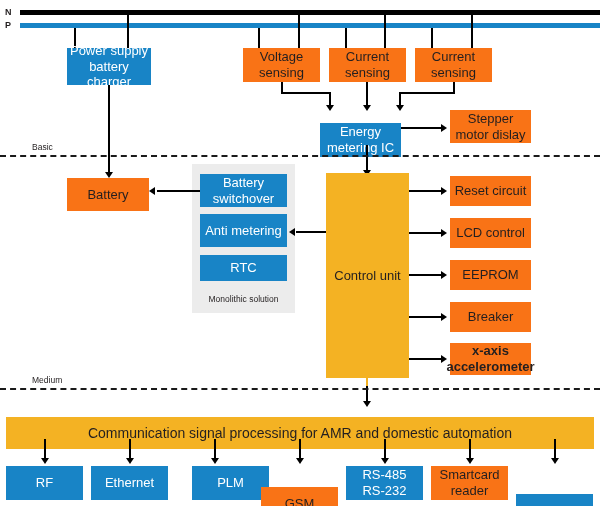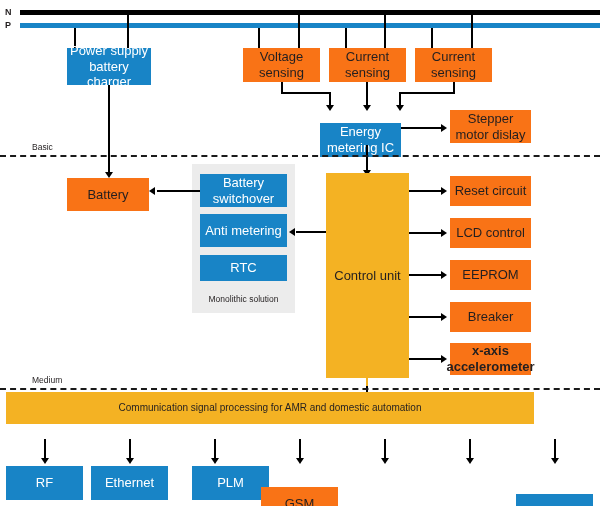--- a/index.html
+++ b/index.html
@@ -135,36 +135,40 @@
   <div class="box gray" style="left:450px;top:343px;width:81px;height:32px;font-weight:bold;">x-axis
 accelerometer</div>
 
   <div class="vline-o" style="left:366px;top:378px;height:14px;"></div>
   <div class="vline" style="left:366px;top:386px;height:18px;"></div>
   <div class="arrow-d" style="left:363px;top:401px;"></div>
 
   <div class="divlbl" style="top:375px;">Medium</div>
   <div class="divider" style="top:388px;"></div>
 
-  <div class="box orange" style="left:6px;top:392px;width:528px;height:32px;font-size:10px;">Communication signal processing for AMR and domestic automation</div>
+  <div class="box orange" style="left:6px;top:417px;width:588px;height:32px;font-size:14px;">Communication signal processing for AMR and domestic automation</div>
 
   <div class="vline" style="left:44px;top:439px;height:22px;"></div>
   <div class="arrow-d" style="left:41px;top:458px;"></div>
   <div class="vline" style="left:129px;top:439px;height:22px;"></div>
   <div class="arrow-d" style="left:126px;top:458px;"></div>
   <div class="vline" style="left:214px;top:439px;height:22px;"></div>
   <div class="arrow-d" style="left:211px;top:458px;"></div>
   <div class="vline" style="left:299px;top:439px;height:22px;"></div>
   <div class="arrow-d" style="left:296px;top:458px;"></div>
   <div class="vline" style="left:384px;top:439px;height:22px;"></div>
   <div class="arrow-d" style="left:381px;top:458px;"></div>
   <div class="vline" style="left:469px;top:439px;height:22px;"></div>
   <div class="arrow-d" style="left:466px;top:458px;"></div>
   <div class="vline" style="left:554px;top:439px;height:22px;"></div>
   <div class="arrow-d" style="left:551px;top:458px;"></div>
 
   <div class="box blue" style="left:6px;top:466px;width:77px;height:34px;">RF</div>
   <div class="box blue" style="left:91px;top:466px;width:77px;height:34px;">Ethernet</div>
   <div class="box blue" style="left:192px;top:466px;width:77px;height:34px;">PLM</div>
   <div class="box gray" style="left:261px;top:466px;width:77px;height:34px;margin-top:21px;">GSM</div>
+  <div class="box blue" style="left:346px;top:466px;width:77px;height:34px;">RS-485
+RS-232</div>
+  <div class="box gray" style="left:431px;top:466px;width:77px;height:34px;">Smartcard
+reader</div>
   <div class="box blue" style="left:516px;top:466px;width:77px;height:34px;margin-top:28px;">IR remote</div>
 
 </div>
 
 </body></html>

